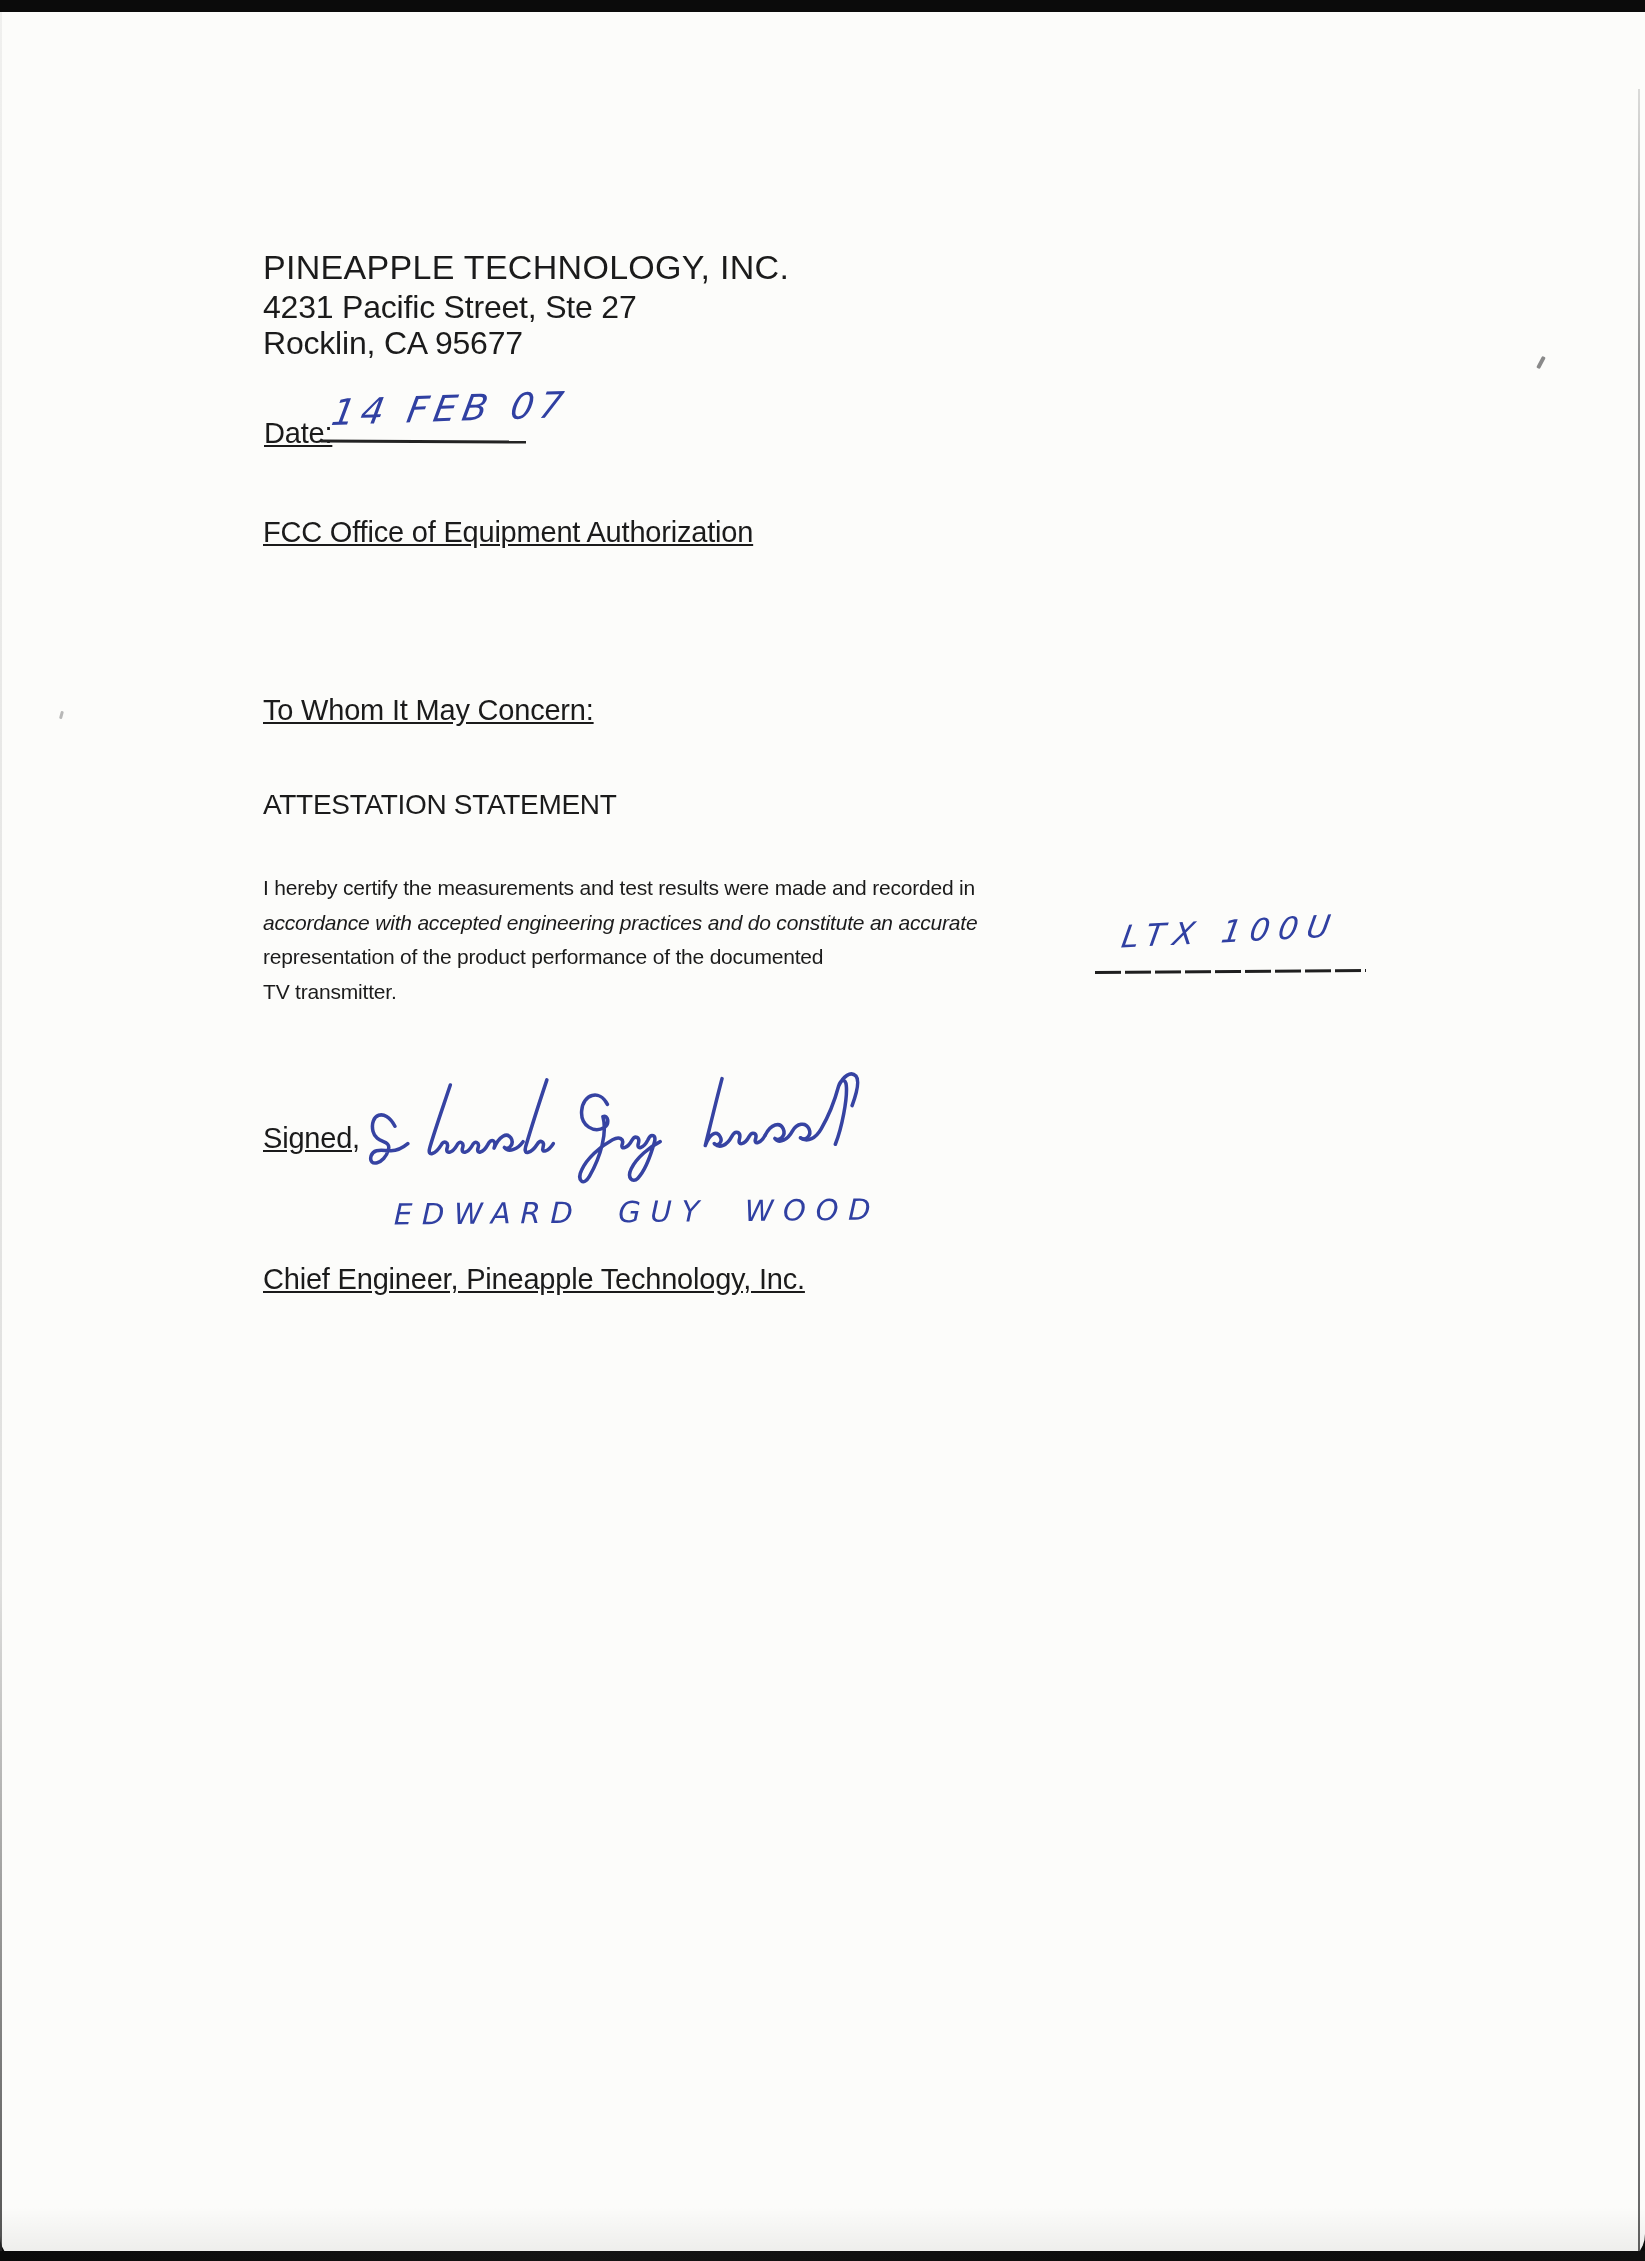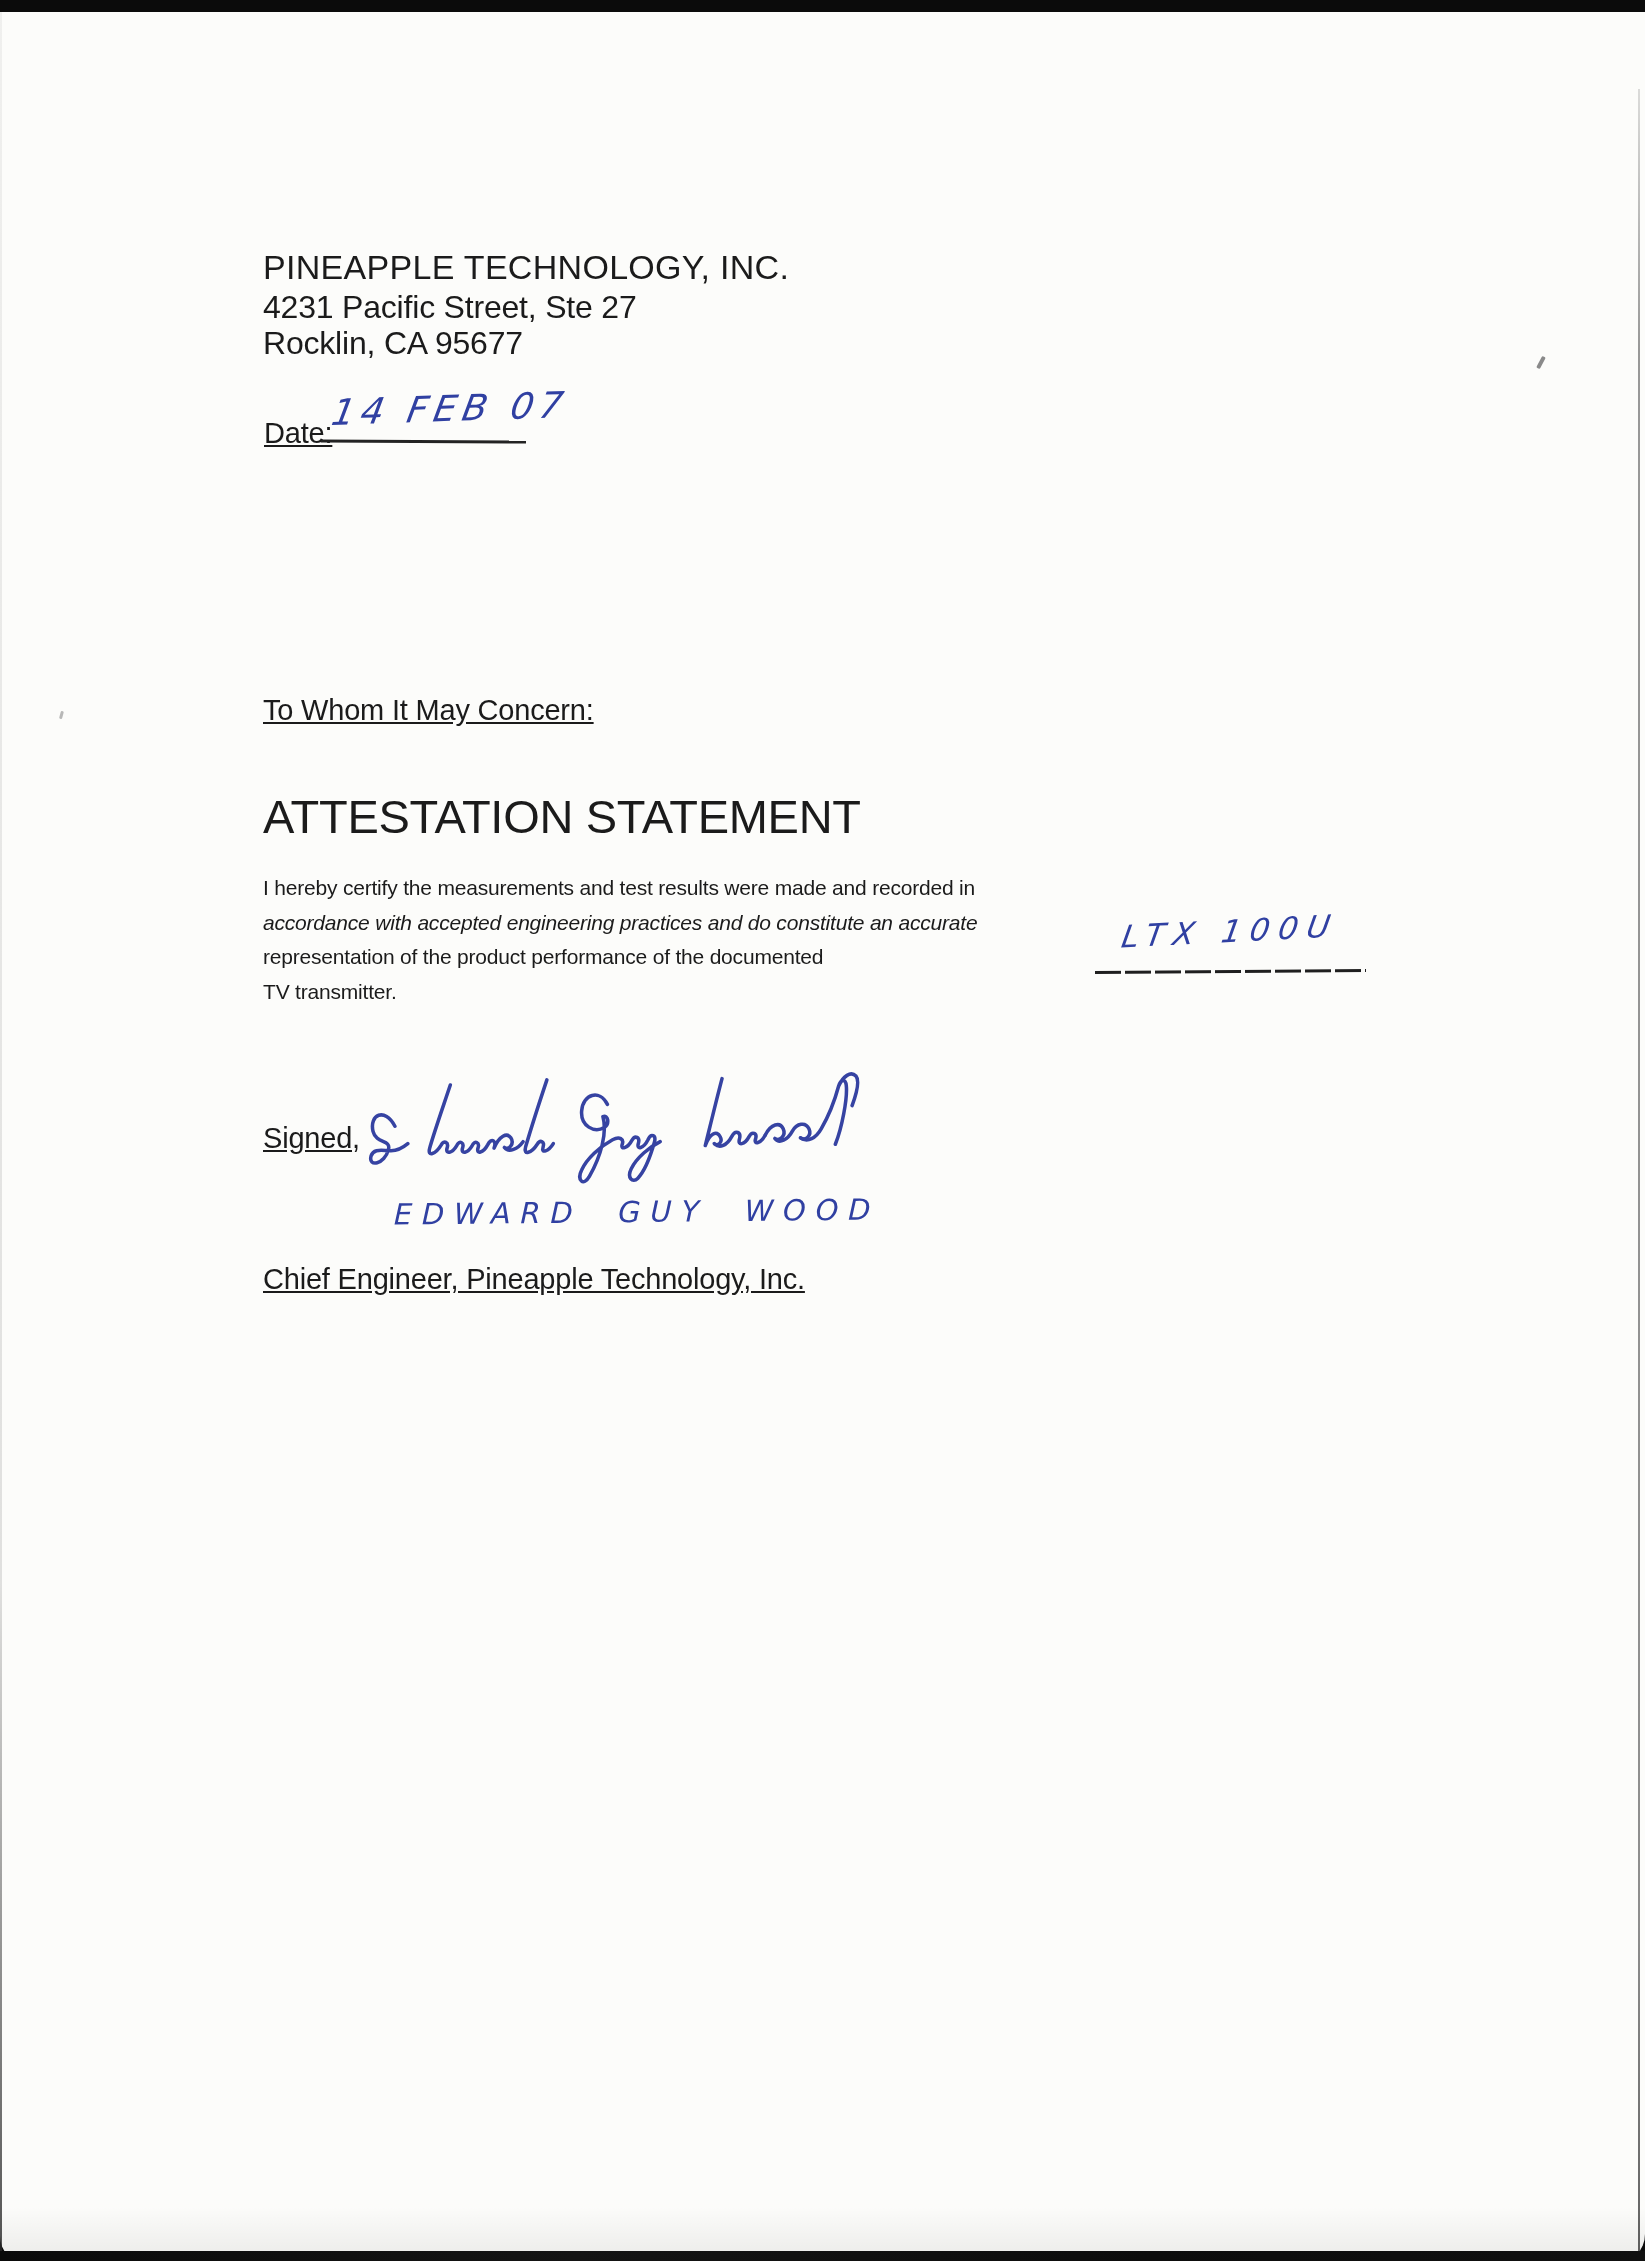--- a/index.html
+++ b/index.html
@@ -26,21 +26,21 @@
     background:linear-gradient(180deg,rgba(120,120,120,0.25) 0%,rgba(110,110,110,0.7) 12%,rgba(105,105,105,0.75) 85%,rgba(60,60,60,0.8) 100%);
   }
   .left-edge-line{
     position:absolute;top:0;bottom:6.4px;left:0;width:1.9px;
     background:linear-gradient(180deg,rgba(150,150,150,0.12) 0%,rgba(140,140,140,0.25) 70%,rgba(40,40,40,0.8) 100%);
   }
   .txt{position:absolute;color:#1b1b1b;white-space:nowrap;letter-spacing:-0.2px;}
   .company{font-size:34px;letter-spacing:0.3px;}
   .addr{font-size:32px;}
   .label{font-size:29px;text-decoration:underline;}
-  .heading{font-size:47px;letter-spacing:-0.3px;}
+  .heading{font-size:28px;letter-spacing:-0.3px;}
   .bodyline{font-size:21px;}
   .ink{color:#3040a2;}
   .hw{font-family:"DejaVu Sans",sans-serif;font-style:italic;}
   .hw-date{
     position:absolute;left:333px;top:376px;
     font-size:36px;letter-spacing:5.8px;
     transform:skewX(-12deg) rotate(-2deg);
     font-weight:500;white-space:nowrap;
   }
   .hw-model{
@@ -79,20 +79,21 @@
 <div class="paper">
 
   <div class="txt company" style="left:263px;top:236px;">PINEAPPLE TECHNOLOGY, INC.</div>
   <div class="txt addr" style="left:263px;top:277px;">4231 Pacific Street, Ste 27</div>
   <div class="txt addr" style="left:263px;top:313px;">Rocklin, CA  95677</div>
 
   <div class="txt label" style="left:264px;top:405px;">Date:</div>
   <div class="date-underline"></div>
   <div class="hw hw-date ink">14 FEB 07</div>
 
+  <div class="txt label" style="left:263px;top:504px;">FCC Office of Equipment Authorization</div>
 
   <div class="txt label" style="left:263px;top:682px;">To Whom It May Concern:</div>
 
   <div class="txt heading" style="left:263px;top:777px;">ATTESTATION STATEMENT</div>
 
   <div class="txt bodyline" style="left:263px;top:864px;">I hereby certify the measurements and test results were made and recorded in</div>
   <div class="txt bodyline" style="left:263px;top:899px;font-style:italic;">accordance with accepted engineering practices and do constitute an accurate</div>
   <div class="txt bodyline" style="left:263px;top:933px;">representation of the product performance of the documented</div>
   <div class="blank-underline"></div>
   <div class="hw hw-model ink">LTX 100U</div>

